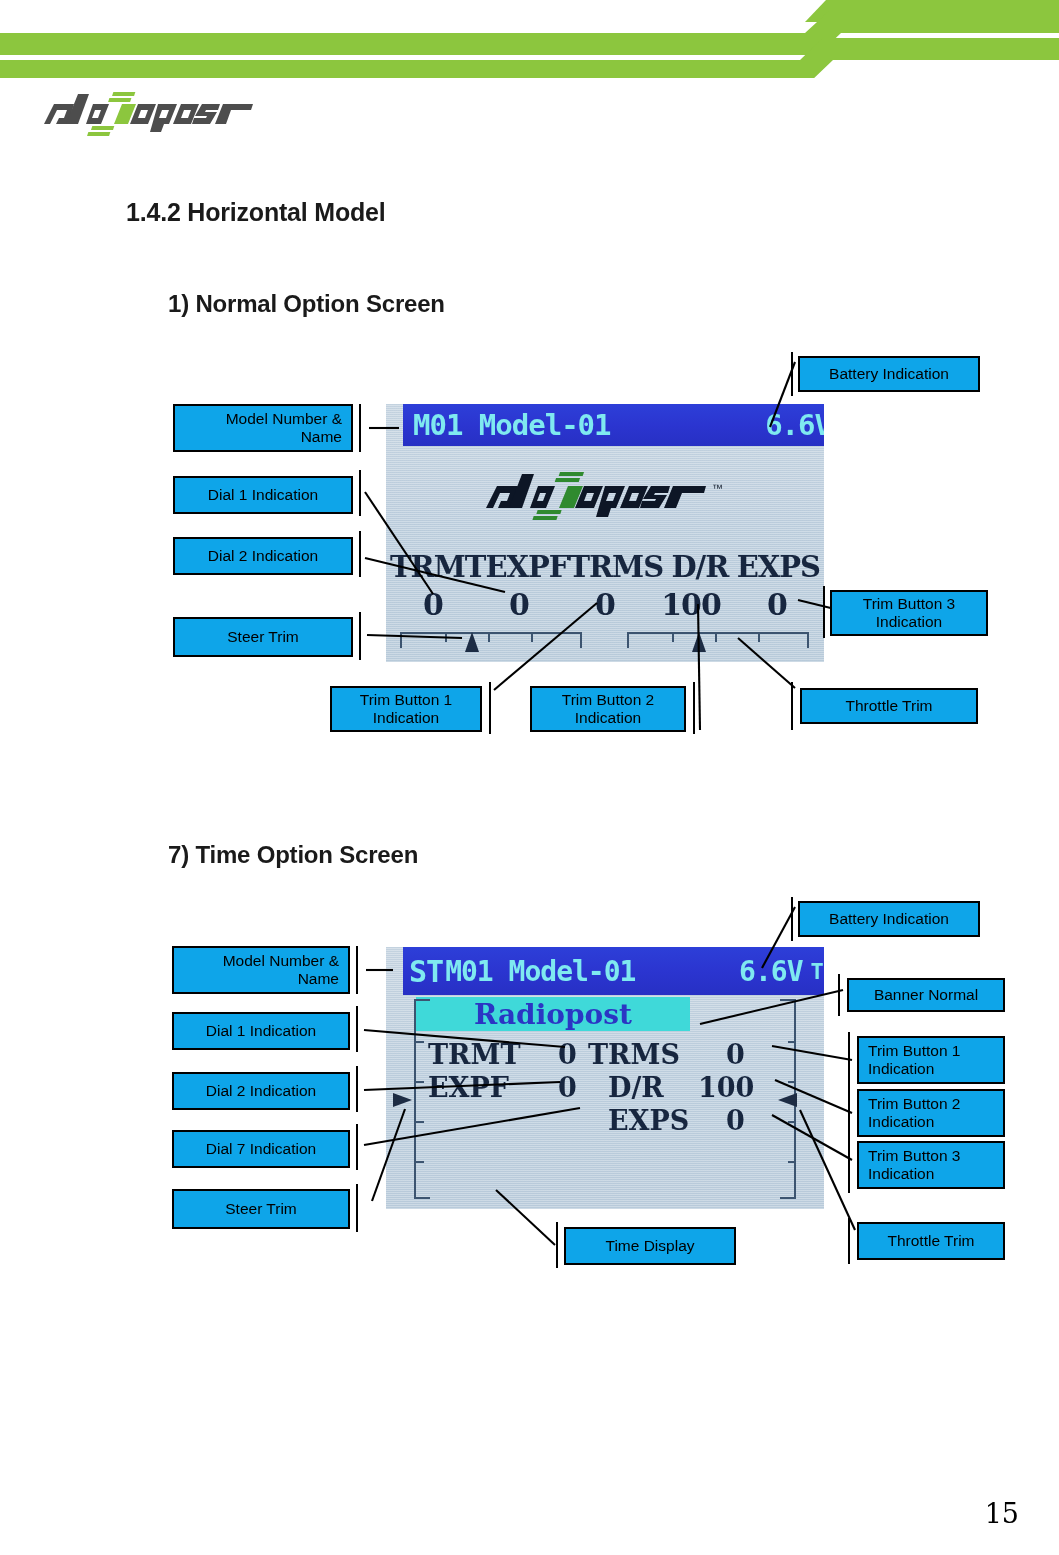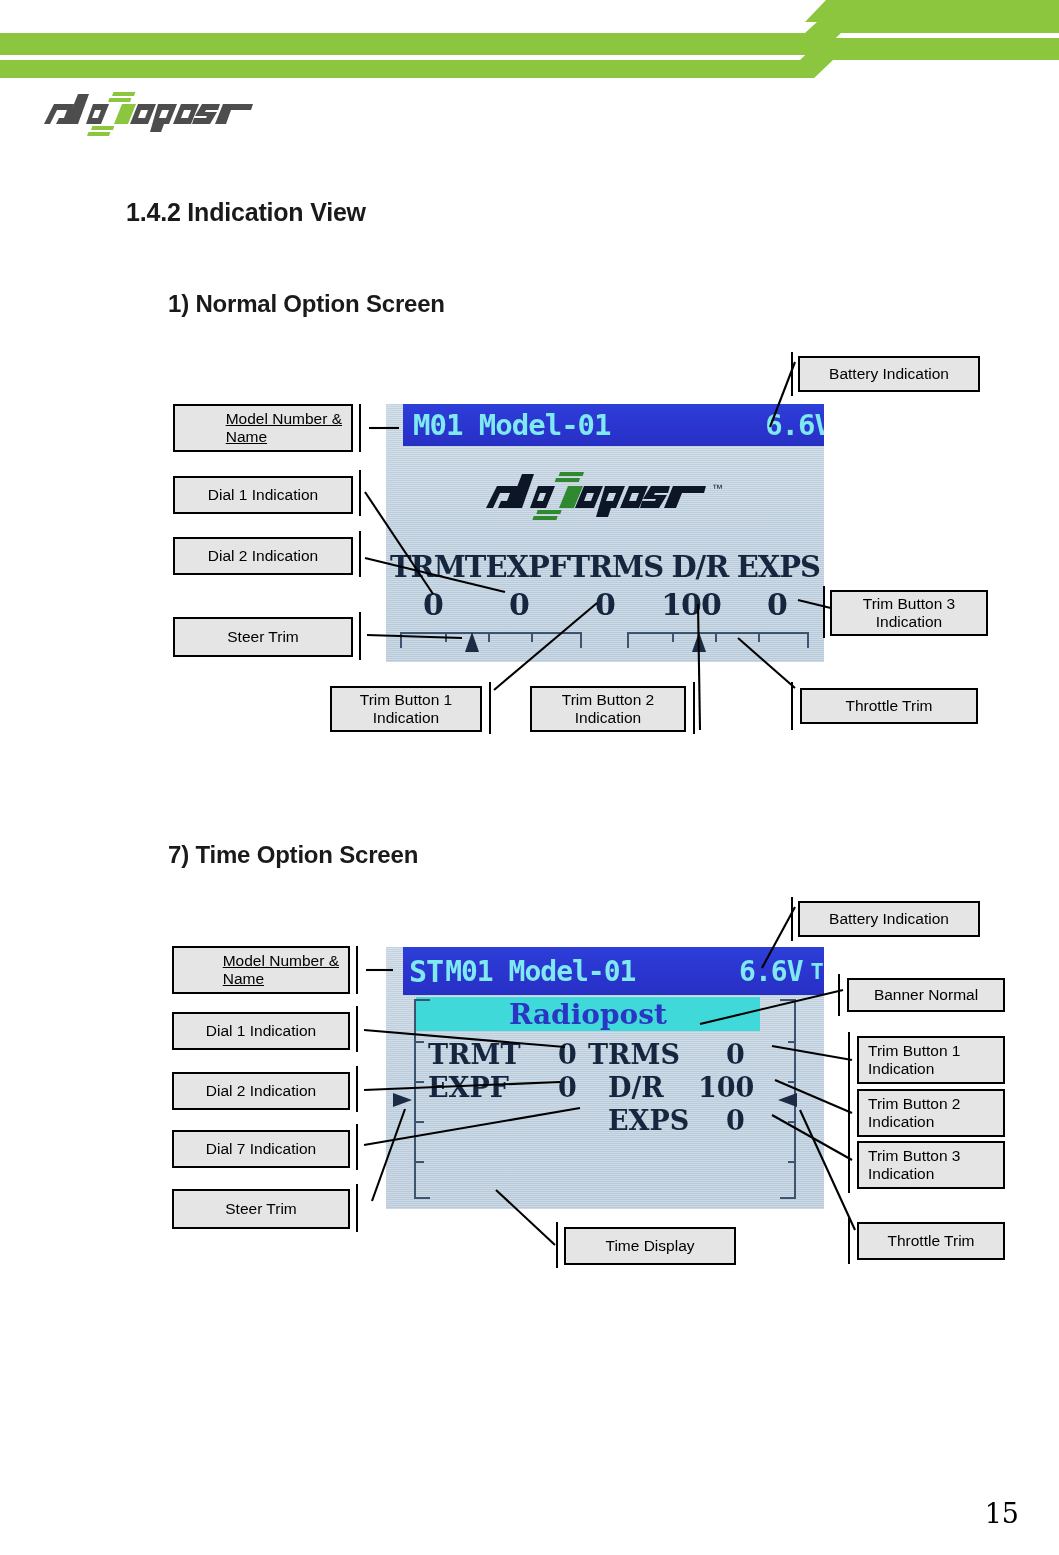--- a/index.html
+++ b/index.html
@@ -15,27 +15,27 @@
   #brand-logo{position:absolute;left:38px;top:90px;width:250px;height:48px;}
   #brand-logo svg{display:block;}
   
   .h-section{position:absolute;font-weight:bold;color:#1a1a1a;letter-spacing:-0.2px;}
   #section-heading{left:126px;top:198px;font-size:25px;}
   #sub-heading-1{left:168px;top:290px;font-size:24px;}
   #sub-heading-2{left:168px;top:841px;font-size:24px;}
 
   
   .callout{
-    position:absolute;border:2px solid #000;background:#e5e5e5;
+    position:absolute;border:2px solid #000;background:#0ea5e9;
     box-sizing:border-box;display:flex;align-items:center;
     font-size:15.5px;line-height:1.18;color:#000;padding:2px 9px;
     z-index:6;
   }
   .callout.c{justify-content:center;text-align:center;}
-  .callout.r{justify-content:flex-end;text-decoration:underline;}
+  .callout.r{justify-content:flex-end;text-align:right;}
   .callout.l{justify-content:flex-start;text-align:left;}
 
   
   .tick{position:absolute;background:#000;width:2px;z-index:5;}
 
   
   #leaders{position:absolute;left:0;top:0;width:1059px;height:1555px;pointer-events:none;z-index:4;}
 
   
   .lcd{
@@ -153,21 +153,21 @@
     <g fill="#8cc63e">
       <rect x="76" y="2" width="22" height="4" transform="skewX(-18)"></rect>
       <rect x="74" y="8" width="22" height="4" transform="skewX(-18)"></rect>
       <path d="M84,14 L98,14 L90,34 L76,34 Z"></path>
       <rect x="66" y="36" width="22" height="4" transform="skewX(-18)"></rect>
       <rect x="64" y="42" width="22" height="4" transform="skewX(-18)"></rect>
     </g>
   </svg>
 </div>
 
-<div class="h-section" id="section-heading">1.4.2 Indication View</div>
+<div class="h-section" id="section-heading">1.4.2 Horizontal Model</div>
 <div class="h-section" id="sub-heading-1">1) Normal Option Screen</div>
 <div class="h-section" id="sub-heading-2">7) Time Option Screen</div>
 
 <svg id="leaders">
   <g stroke="#000" stroke-width="2.1" fill="none">
 
     <line x1="369" y1="428" x2="399" y2="428"></line>
 
     <line x1="795" y1="362" x2="770" y2="427"></line>
 
@@ -303,21 +303,21 @@
 <div class="tick" style="left:791px;top:682px;height:48px;"></div>
 
 <div class="lcd" id="lcd2" style="left:386px;top:947px;width:438px;height:262px;">
   <div class="lcd-title" style="height:48px;padding:0 6px;font-size:28px;letter-spacing:-1px;justify-content:space-between;">
     <span class="seg" style="font-size:30px;">ST</span>
     <span class="seg" style="margin-left:-4px;margin-right:auto;padding-left:6px;">M01 Model-01</span>
     <span class="seg">6.6V</span>
     <span class="seg" style="font-size:22px;padding-left:8px;">TH</span>
   </div>
 
-  <div id="banner" style="left:30px;top:50px;width:344px;height:34px;font-size:28px;letter-spacing:0px;">Radiopost</div>
+  <div id="banner" style="left:30px;top:50px;width:274px;height:34px;font-size:28px;letter-spacing:0px;">Radiopost</div>
 
   <div class="p2row" style="left:42px;top:92px;font-size:27px;">TRMT</div>
   <div class="p2row" style="left:172px;top:92px;font-size:27px;">0</div>
   <div class="p2row" style="left:202px;top:92px;font-size:27px;">TRMS</div>
   <div class="p2row" style="left:340px;top:92px;font-size:27px;">0</div>
 
   <div class="p2row" style="left:42px;top:125px;font-size:27px;">EXPF</div>
   <div class="p2row" style="left:172px;top:125px;font-size:27px;">0</div>
   <div class="p2row" style="left:222px;top:125px;font-size:27px;">D/R</div>
   <div class="p2row" style="left:312px;top:125px;font-size:27px;">100</div>

